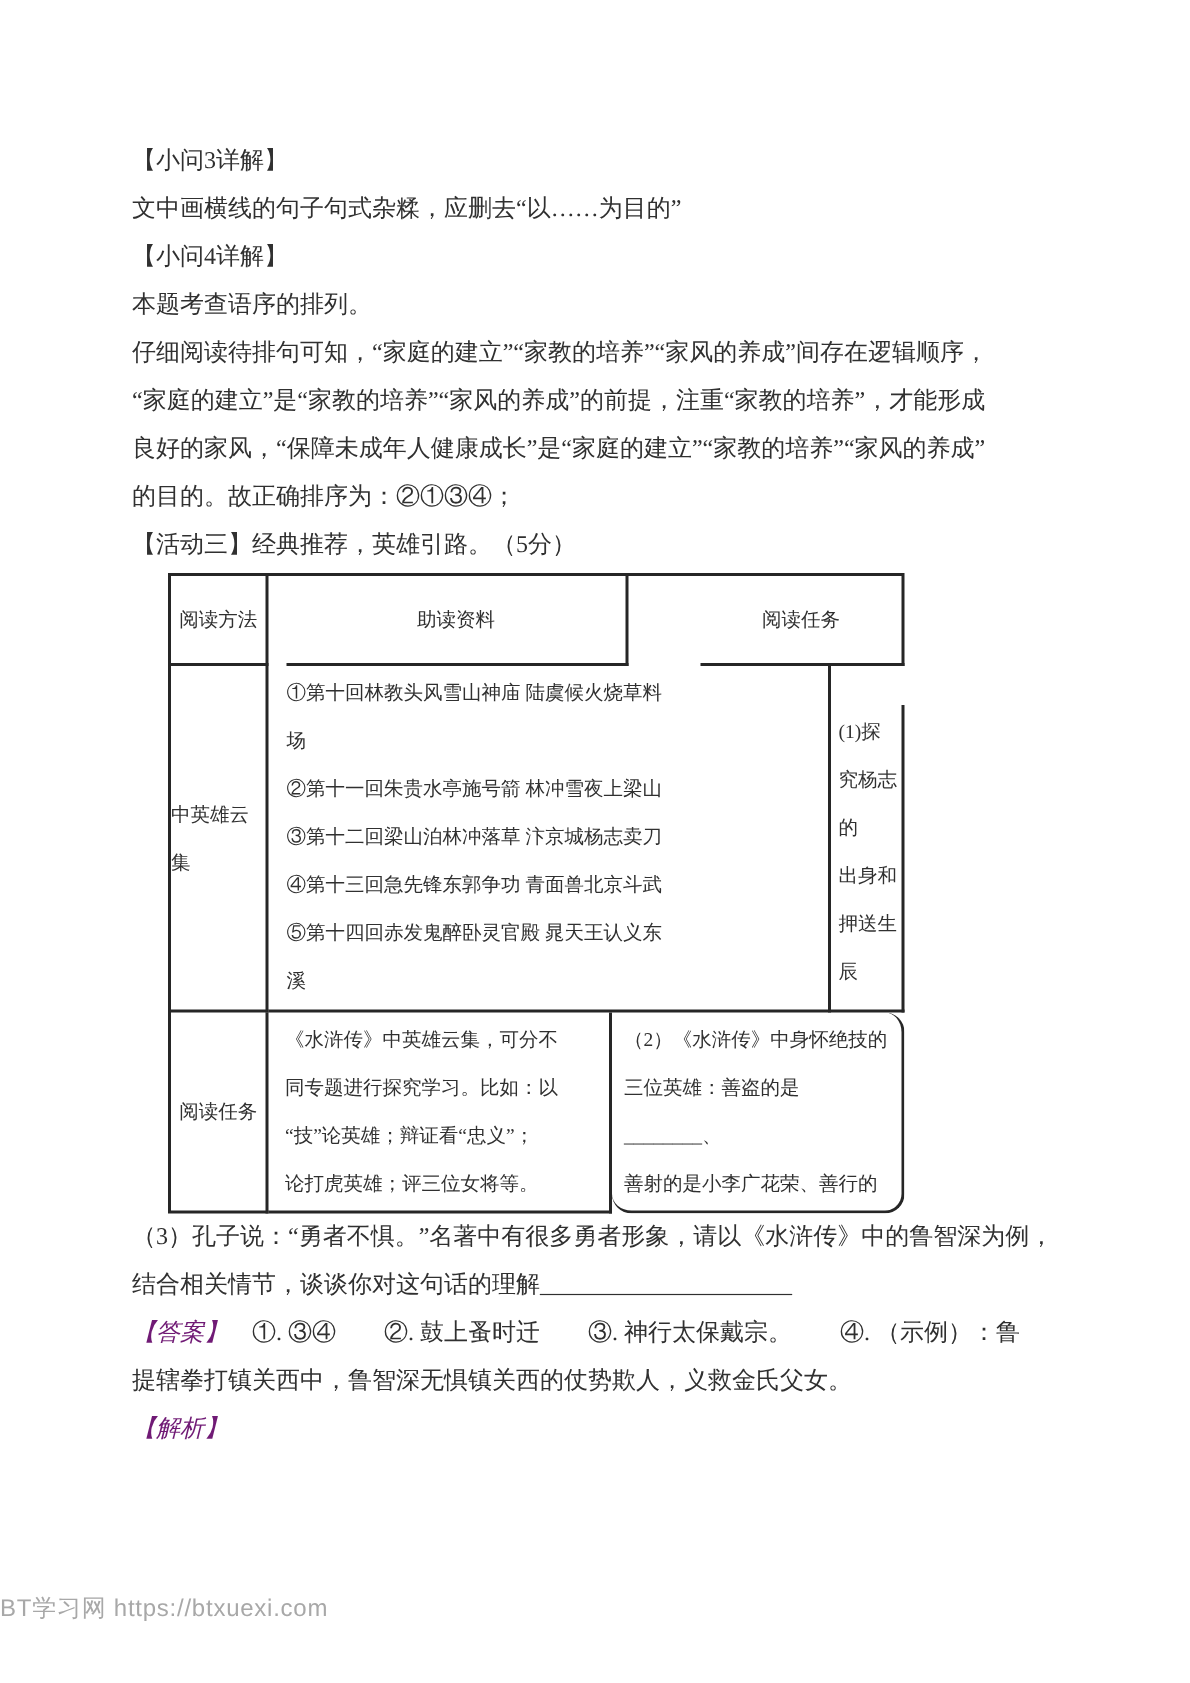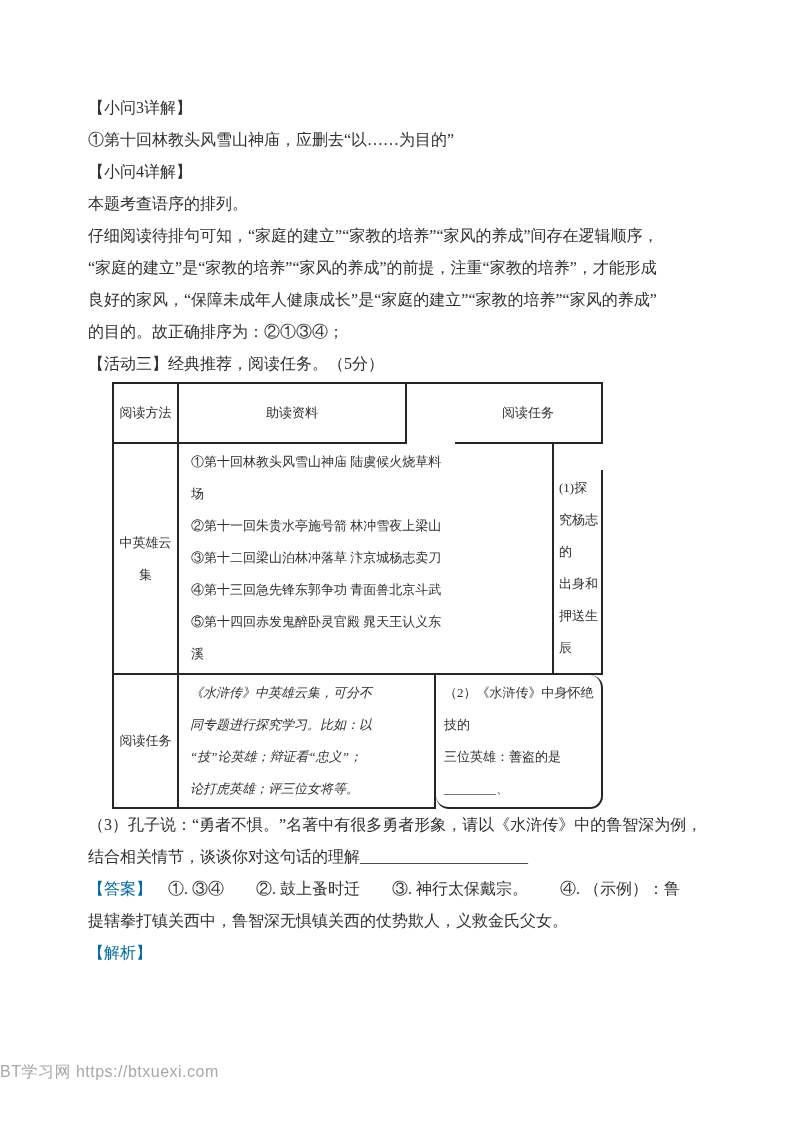--- a/index.html
+++ b/index.html
@@ -4,59 +4,59 @@
 <style>
   html,body { margin:0; padding:0; background:#ffffff; }
   .page {
     position:relative; width:793px; height:1122px; background:#ffffff;
     font-family:"Liberation Serif","DejaVu Serif",serif;
     color:#303030; overflow:hidden;
   }
   .content { position:absolute; left:88px; top:92px; width:622px; font-size:16px; line-height:32px; }
   .content p { margin:0; }
   .pre { white-space:pre-line; }
-  .accent { color:#0369a1; }
+  .accent { color:#701a75;font-style:italic; }
 
   
   .tbl { margin-left:24px; margin-top:2px; width:491px; border-top:2px solid #262626; border-left:2px solid #262626; font-size:13px; line-height:32px; box-sizing:border-box; }
   .tr { display:flex; box-sizing:border-box; }
   .cell { box-sizing:border-box; border-right:2px solid #262626; border-bottom:2px solid #262626; overflow:hidden; }
-  .c1 { width:65px; display:flex; align-items:center; justify-content:center; text-align:center; }
+  .c1 { width:65px; display:flex; align-items:center; justify-content:center; text-align:left; }
   .hdr { height:60px; }
   .hdr .cell { display:flex; align-items:center; justify-content:center; }
-  .hdr .c2 { width:228px; }
+  .hdr .c2 { width:228px;margin-left:12px; }
   .hdr .c3 { flex:1;margin-left:48px; }
   .r-cat { height:231px; }
   .r-cat .c2 { width:375px; padding:2px 8px 0 12px; }
   .r-cat .c3 { flex:1; padding:2px 2px 0 5px;margin-top:26px; }
   .r-top { height:134px; }
-  .r-top .c2 { width:257px; padding:2px 8px 0 11px;font-style:italic; }
+  .r-top .c2 { width:229px; padding:2px 8px 0 11px; }
   .r-top .c3 { flex:1; padding:2px 4px 0 8px;border-radius:13px; }
 
   .footer {
     position:absolute; left:0; top:1062px; width:793px; text-align:left;
     font-family:"Liberation Sans","DejaVu Sans",sans-serif;
     font-size:16px; color:#a8a8a8; letter-spacing:0.5px;
   }
 </style>
 </head>
 <body>
 
 <div class="page">
   <div class="content">
 
     <p>【小问3详解】</p>
-    <p>①第十回林教头风雪山神庙，应删去“以……为目的”</p>
+    <p>文中画横线的句子句式杂糅，应删去“以……为目的”</p>
     <p>【小问4详解】</p>
     <p>本题考查语序的排列。</p>
     <p class="pre">仔细阅读待排句可知，“家庭的建立”“家教的培养”“家风的养成”间存在逻辑顺序，
 “家庭的建立”是“家教的培养”“家风的养成”的前提，注重“家教的培养”，才能形成
 良好的家风，“保障未成年人健康成长”是“家庭的建立”“家教的培养”“家风的养成”
 的目的。故正确排序为：②①③④；</p>
-    <p>【活动三】经典推荐，阅读任务。（5分）</p>
+    <p>【活动三】经典推荐，英雄引路。（5分）</p>
 
     <div class="tbl">
       <div class="tr hdr">
         <div class="cell c1">阅读方法</div>
         <div class="cell c2">助读资料</div>
         <div class="cell c3">阅读任务</div>
       </div>
       <div class="tr r-cat">
         <div class="cell c1">中英雄云集</div>
         <div class="cell c2 pre">①第十回林教头风雪山神庙 陆虞候火烧草料

